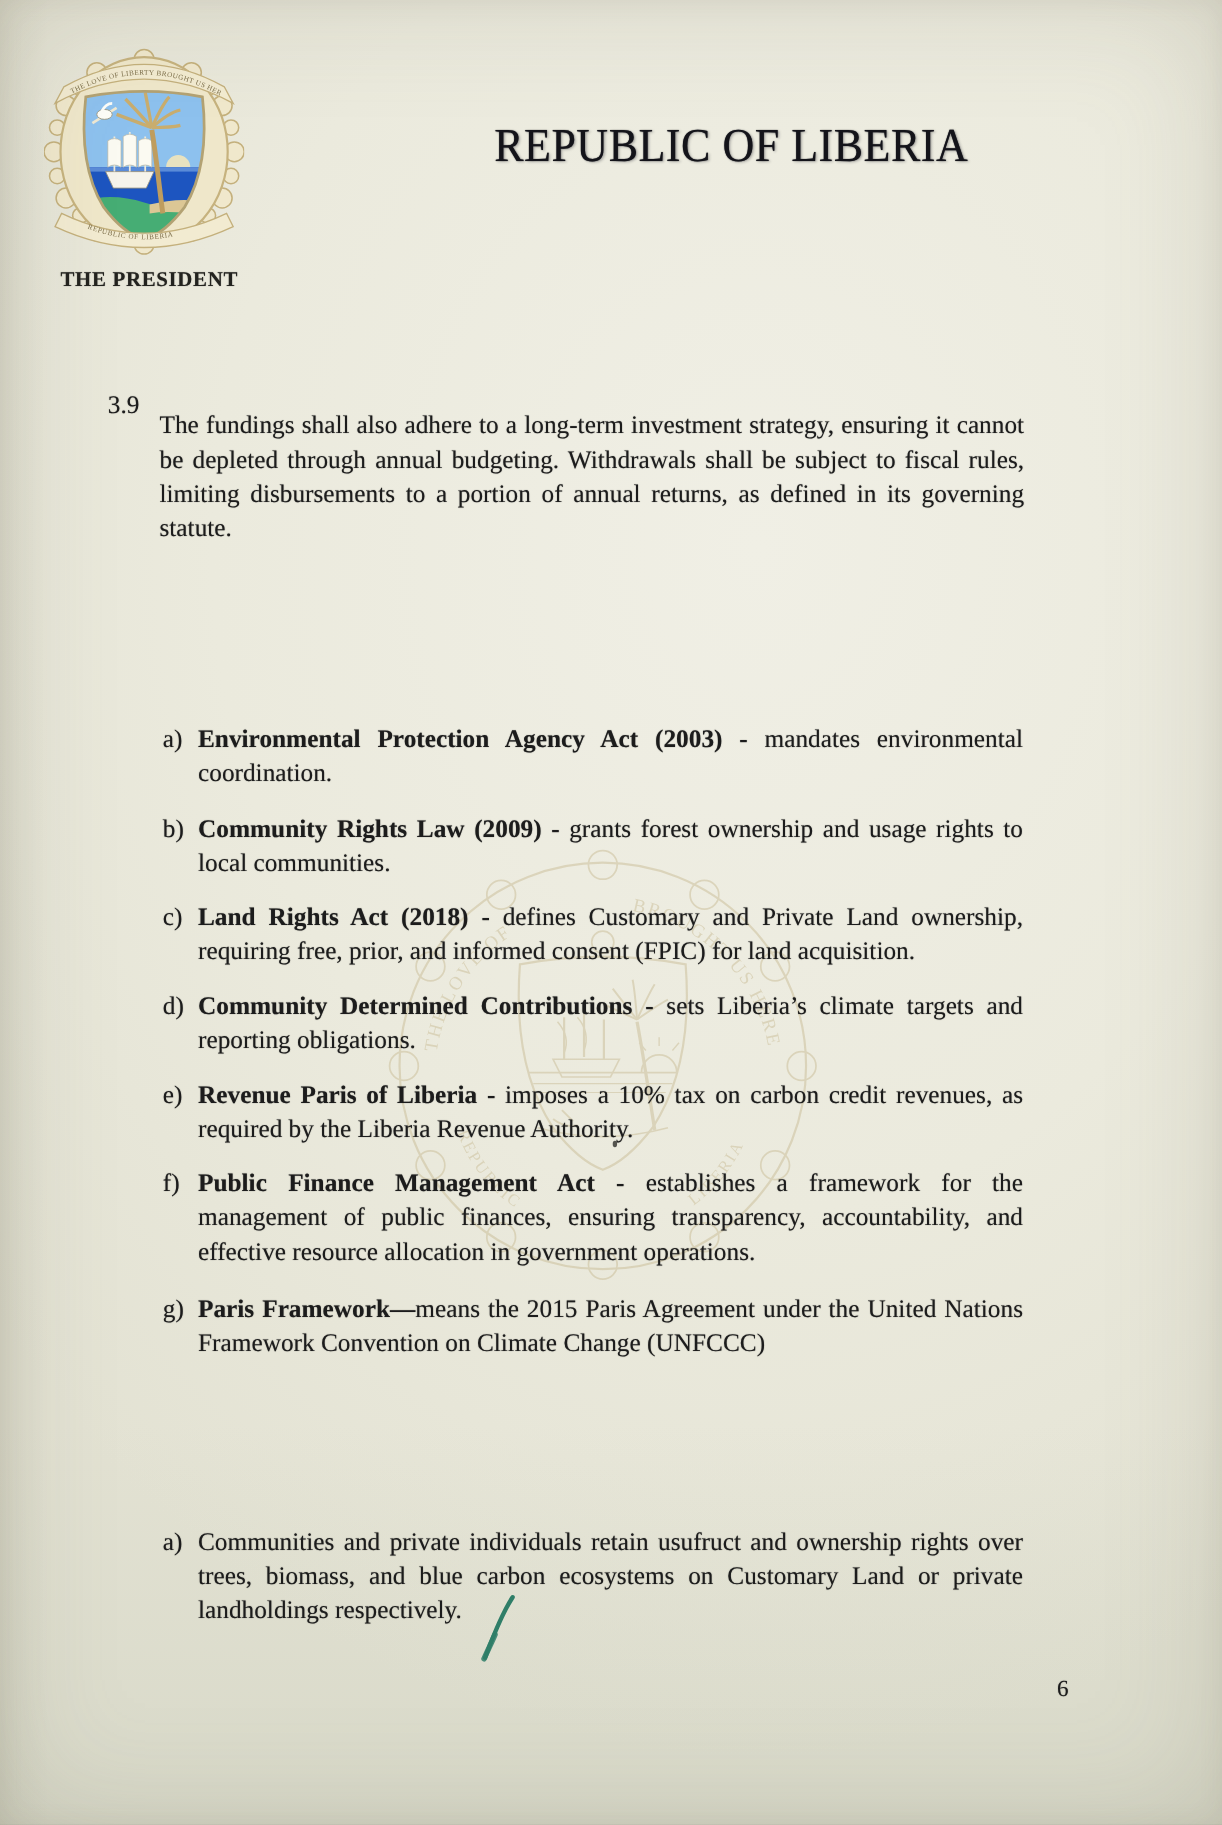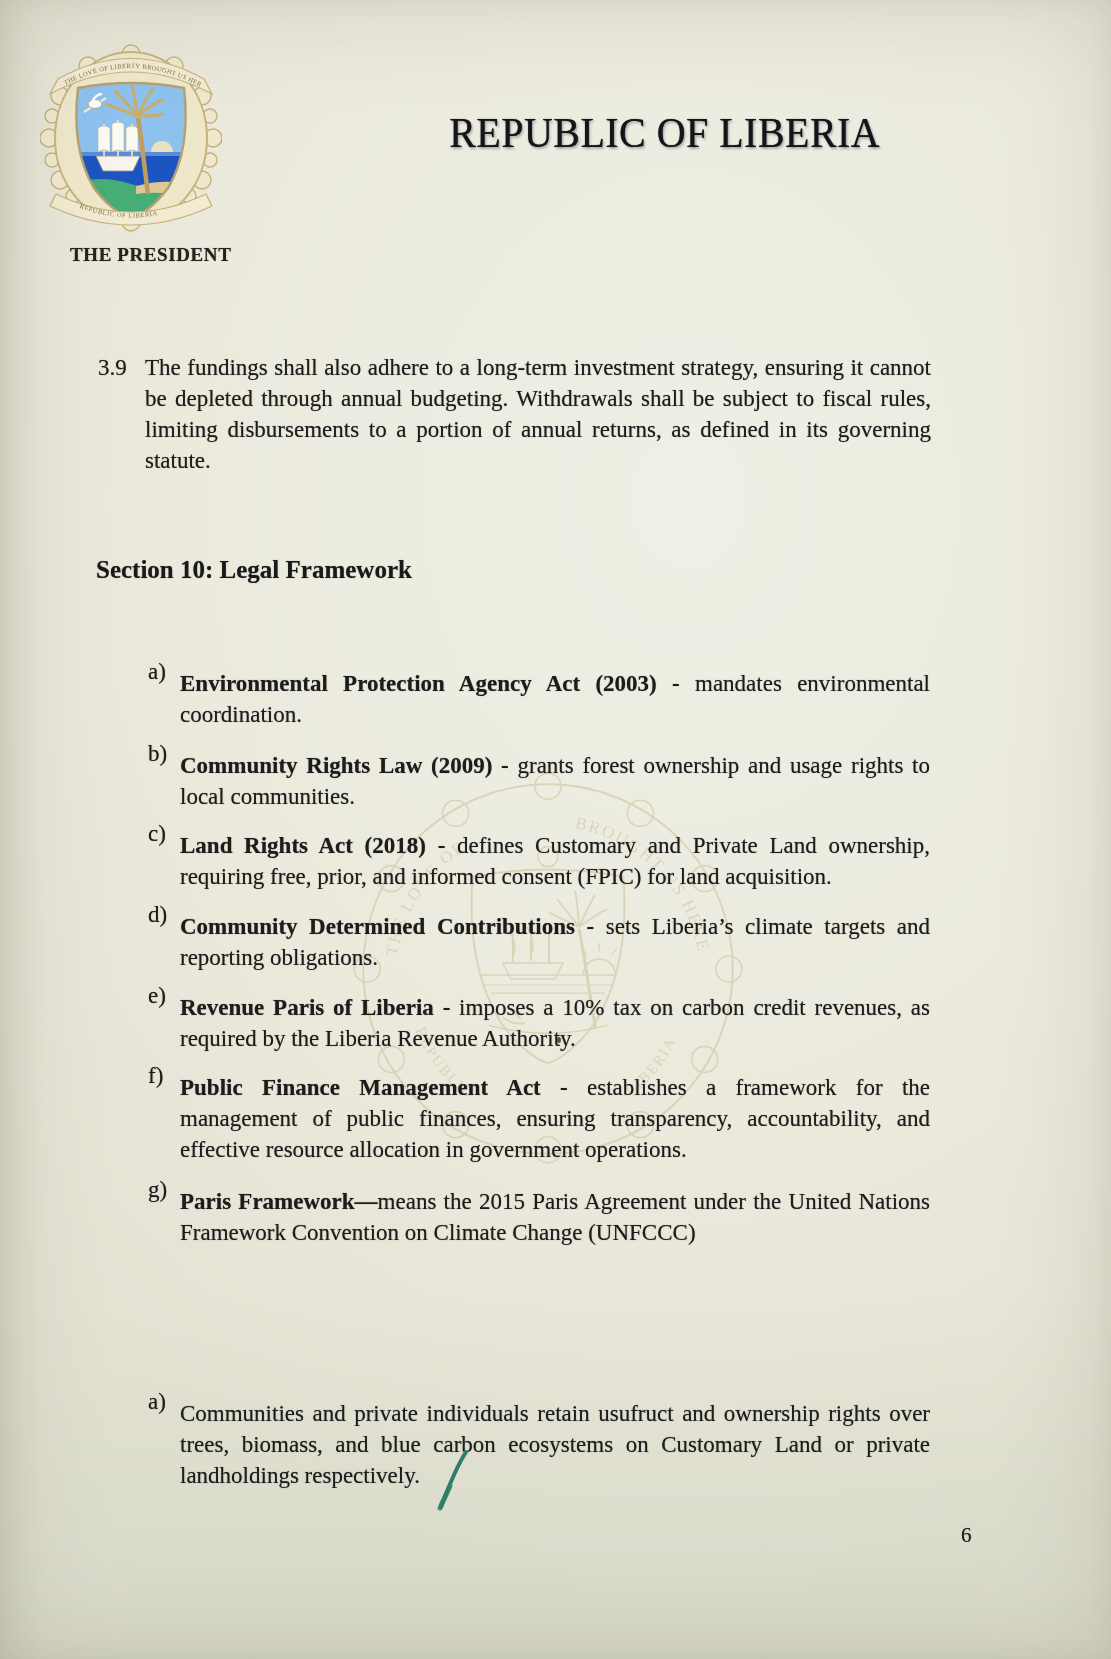--- a/index.html
+++ b/index.html
@@ -13,40 +13,40 @@
       radial-gradient(ellipse 900px 1100px at 62% 30%, #f0efe5 0%, #ebeadd 55%, #e3e2d3 100%);
   }
   .page::after {
     content:""; position:absolute; inset:0; pointer-events:none;
     box-shadow: inset 0 0 110px rgba(115,110,90,.20), inset 0 0 22px rgba(115,110,90,.10);
   }
   .ink { text-shadow: 0 0 1px rgba(25,25,25,.55); }
 
   .seal-logo { position:absolute; left:40px; top:36px; width:182px; height:200px; }
   .office-label { position:absolute; left:55px; top:244px; font-size:19px; font-weight:700;
-                  letter-spacing:.6px; color:#23231f;margin-left:15px; }
+                  letter-spacing:.6px; color:#23231f; }
   .doc-title { position:absolute; left:395px; top:108px; width:540px; text-align:center;
                font-size:43px; letter-spacing:.5px; color:#14141a;
                text-shadow: 1.5px 1.5px 2.5px rgba(20,20,30,.30), 0 0 1px rgba(10,10,20,.85); }
   .doc-title > span { display:inline-block; transform:scaleX(.93); transform-origin:center; }
 
   .watermark { position:absolute; left:352px; top:728px; width:392px; height:472px;
                opacity:.42; filter:blur(.5px); pointer-events:none; }
 
   .body-text { font-size:23px; line-height:31px; }
   .clause { position:absolute; left:98px; top:352px; width:833px; }
   .clause-number { position:absolute; left:0; top:0; }
-  .clause-body { margin-left:47px; text-align:justify; }
+  .clause-body { margin-left:47px; text-align:justify;margin-top:19px; }
 
   .sec-heading { position:absolute; left:96px; font-size:25px; font-weight:700; color:#191919; }
   .sec-intro   { position:absolute; left:94px; font-size:23px; }
 
   .list-item { position:absolute; left:148px; width:782px; }
   .item-letter { position:absolute; left:0; top:0; }
-  .item-body { margin-left:32px; text-align:justify;margin-top:12px; }
+  .item-body { margin-left:32px; text-align:justify; }
   .term, .sep { font-weight:700; }
 
   .tick { position:absolute; left:436px; top:1449px; width:36px; height:62px; }
   .ink-speck { position:absolute; left:557px; top:1037px; width:4px; height:6px;
                border-radius:50%; background:#2e2e2a; opacity:.8; }
   .page-number { position:absolute; left:961px; top:1523px; font-size:21px; }
 </style>
 </head>
 <body>
 
@@ -198,21 +198,20 @@
     <text font-size="15" letter-spacing="2" fill="#c3b489">
       <textPath href="#wmArcBot" startOffset="74%">LIBERIA</textPath>
     </text>
   </svg>
 
   <div class="clause body-text ink">
     <span class="clause-number">3.9</span>
     <div class="clause-body">The fundings shall also adhere to a long-term investment strategy, ensuring it cannot be depleted through annual budgeting. Withdrawals shall be subject to fiscal rules, limiting disbursements to a portion of annual returns, as defined in its governing statute.</div>
   </div>
 
-  <div class="sec-heading ink" style="top:556px">Section 10: Legal Framework</div>
 
   <div class="list-item body-text ink" style="top:656px">
     <span class="item-letter">a)</span>
     <div class="item-body"><span class="term">Environmental Protection Agency Act (2003)</span><span class="sep"> - </span><span>mandates environmental coordination.</span></div>
   </div>
 
   <div class="list-item body-text ink" style="top:738px">
     <span class="item-letter">b)</span>
     <div class="item-body"><span class="term">Community Rights Law (2009)</span><span class="sep"> - </span><span>grants forest ownership and usage rights to local communities.</span></div>
   </div>

